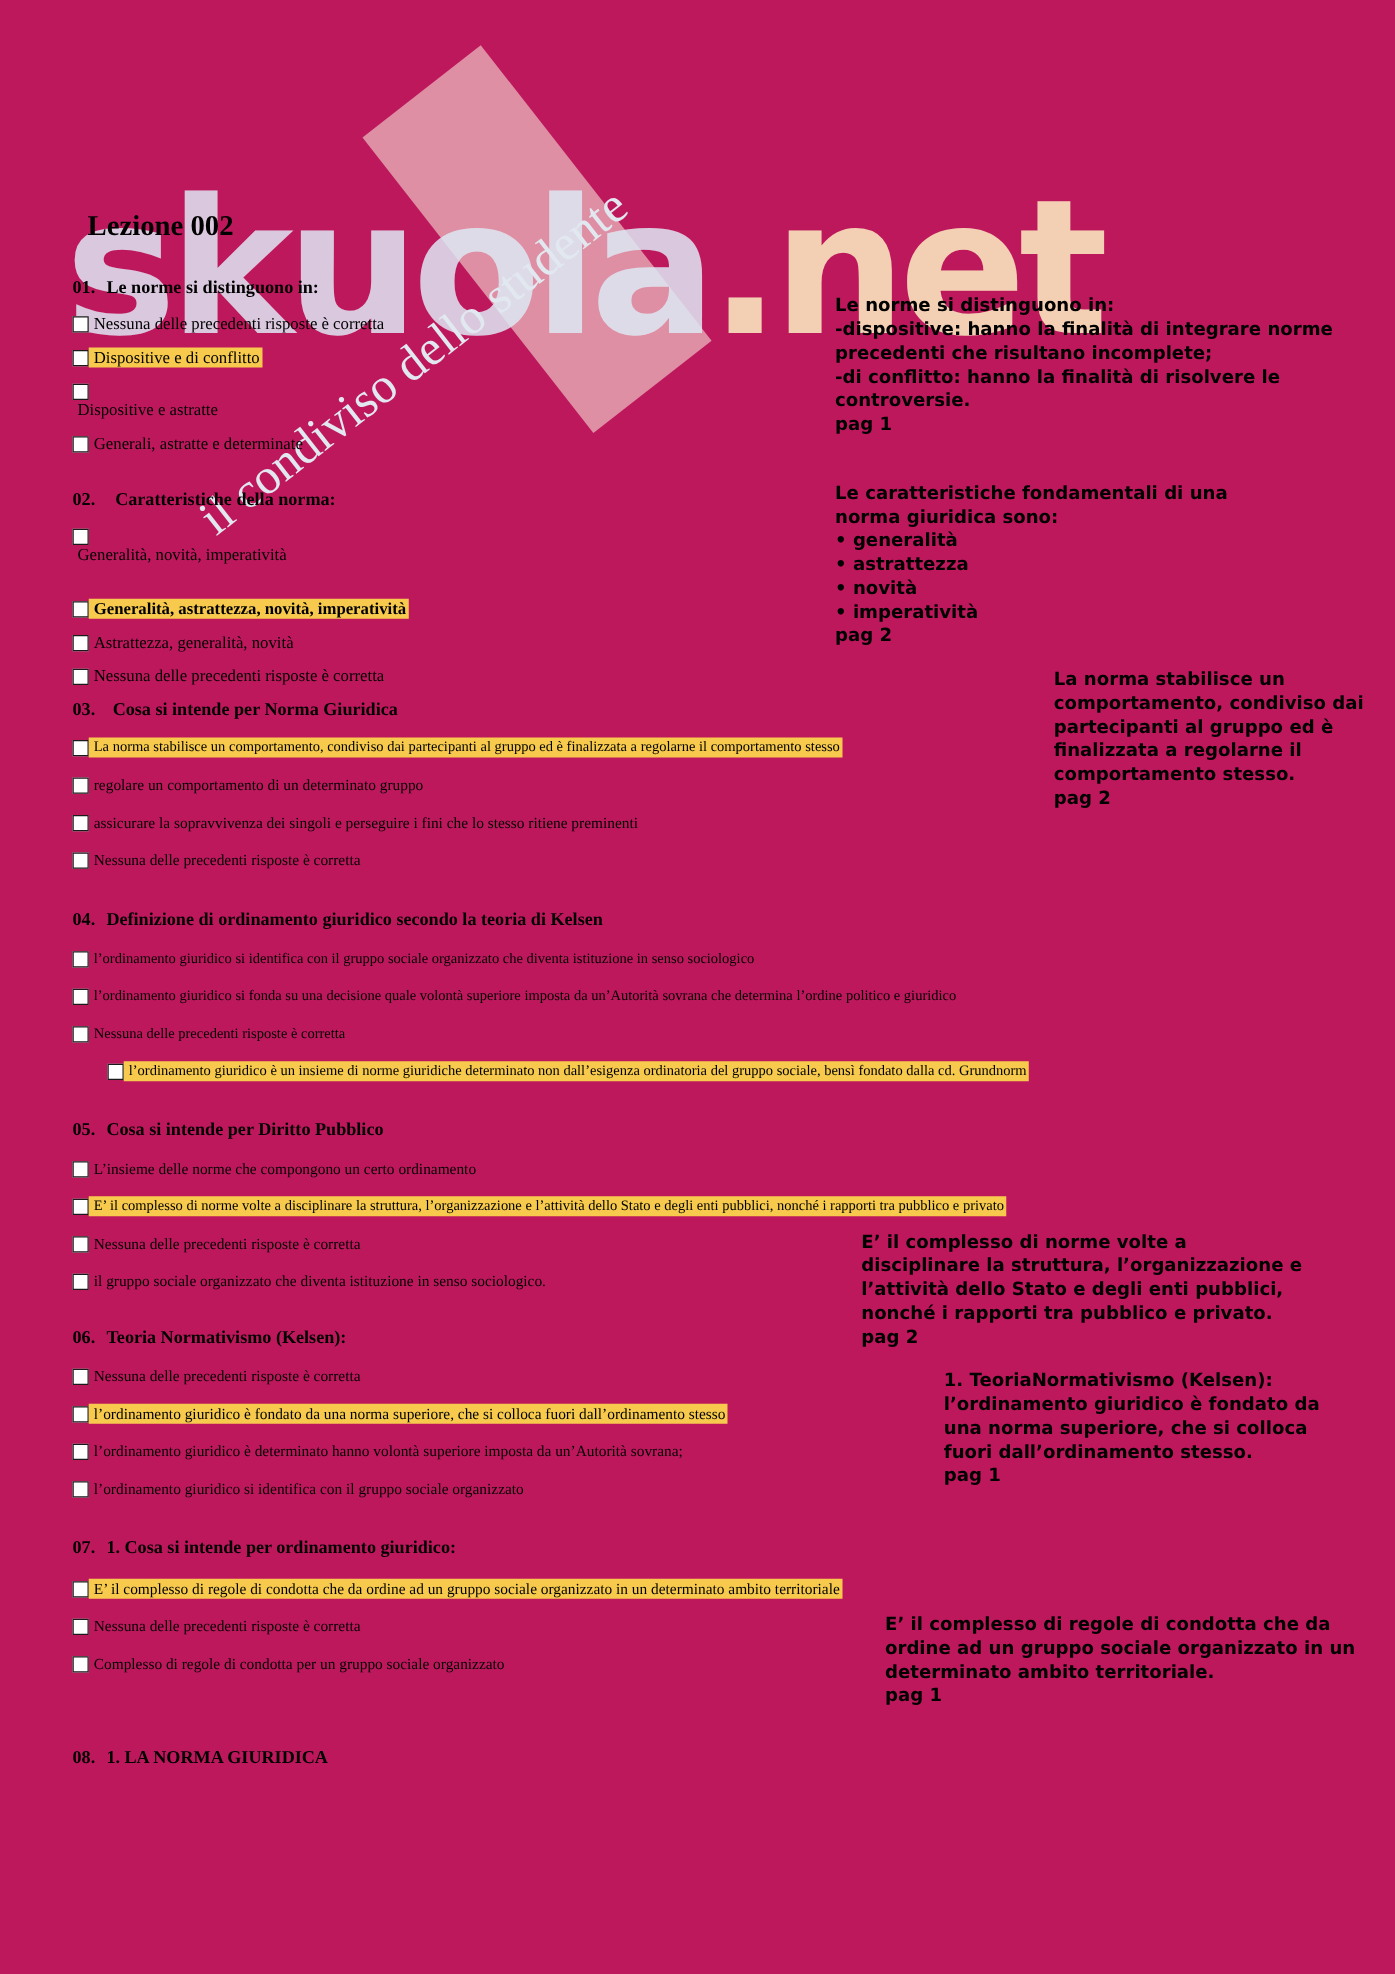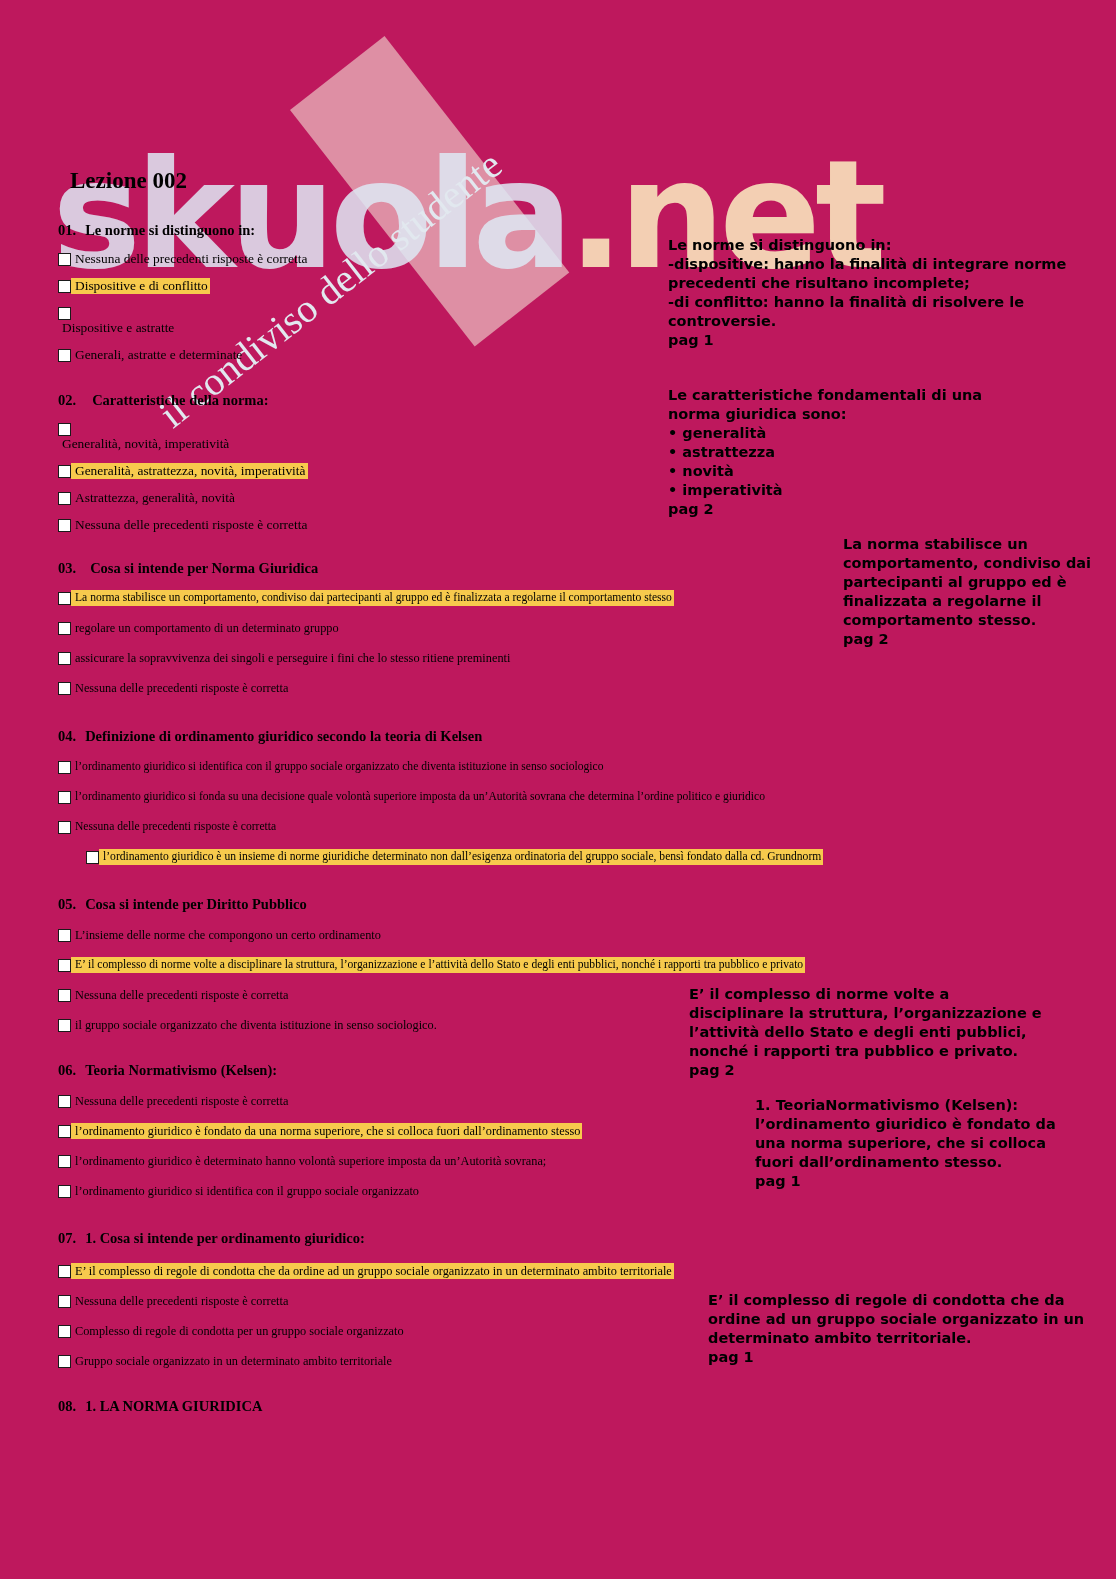--- a/index.html
+++ b/index.html
@@ -171,30 +171,30 @@
     </div>
 
     <div class="question-block" style="left:58px; top:392px;">
       <div class="q-head">
         <span class="q-num" style="margin-right:16px;">02.</span><span>Caratteristiche della norma:</span>
       </div>
       <div class="opt-row" style="margin-top:12px;flex-direction:column;">
         <span class="checkbox"></span>
         <span class="opt-text">Generalità, novità, imperatività</span>
       </div>
+      <div class="opt-row" style="margin-top:27px;font-weight:bold;">
+        <span class="checkbox"></span>
+        <span class="opt-text hl">Generalità, astrattezza, novità, imperatività</span>
+      </div>
       <div class="opt-row" style="margin-top:11px;">
         <span class="checkbox"></span>
-        <span class="opt-text hl">Generalità, astrattezza, novità, imperatività</span>
+        <span class="opt-text">Astrattezza, generalità, novità</span>
       </div>
       <div class="opt-row" style="margin-top:11px;">
         <span class="checkbox"></span>
-        <span class="opt-text">Astrattezza, generalità, novità</span>
-      </div>
-      <div class="opt-row" style="margin-top:11px;">
-        <span class="checkbox"></span>
         <span class="opt-text">Nessuna delle precedenti risposte è corretta</span>
       </div>
     </div>
 
     <div class="question-block" style="left:58px; top:560px;">
       <div class="q-head">
         <span class="q-num" style="margin-right:14px;">03.</span><span>Cosa si intende per Norma Giuridica</span>
       </div>
       <div class="opt-row" style="margin-top:13px;">
         <span class="checkbox"></span>
@@ -288,24 +288,20 @@
         <span class="checkbox"></span>
         <span class="opt-text hl small">E’ il complesso di regole di condotta che da ordine ad un gruppo sociale organizzato in un determinato ambito territoriale</span>
       </div>
       <div class="opt-row" style="margin-top:14px;">
         <span class="checkbox"></span>
         <span class="opt-text small">Nessuna delle precedenti risposte è corretta</span>
       </div>
       <div class="opt-row" style="margin-top:14px;">
         <span class="checkbox"></span>
         <span class="opt-text small">Complesso di regole di condotta per un gruppo sociale organizzato</span>
-      </div>
-      <div class="opt-row" style="margin-top:14px;">
-        <span class="checkbox"></span>
-        <span class="opt-text small">Gruppo sociale organizzato in un determinato ambito territoriale</span>
       </div>
     </div>
 
     <div class="question-block" style="left:58px; top:1398px;">
       <div class="q-head">
         <span class="q-num">08.</span><span>1. LA NORMA GIURIDICA</span>
       </div>
     </div>
 
     <div class="note" style="left:668px; top:236px; width:400px;">Le norme si distinguono in:

